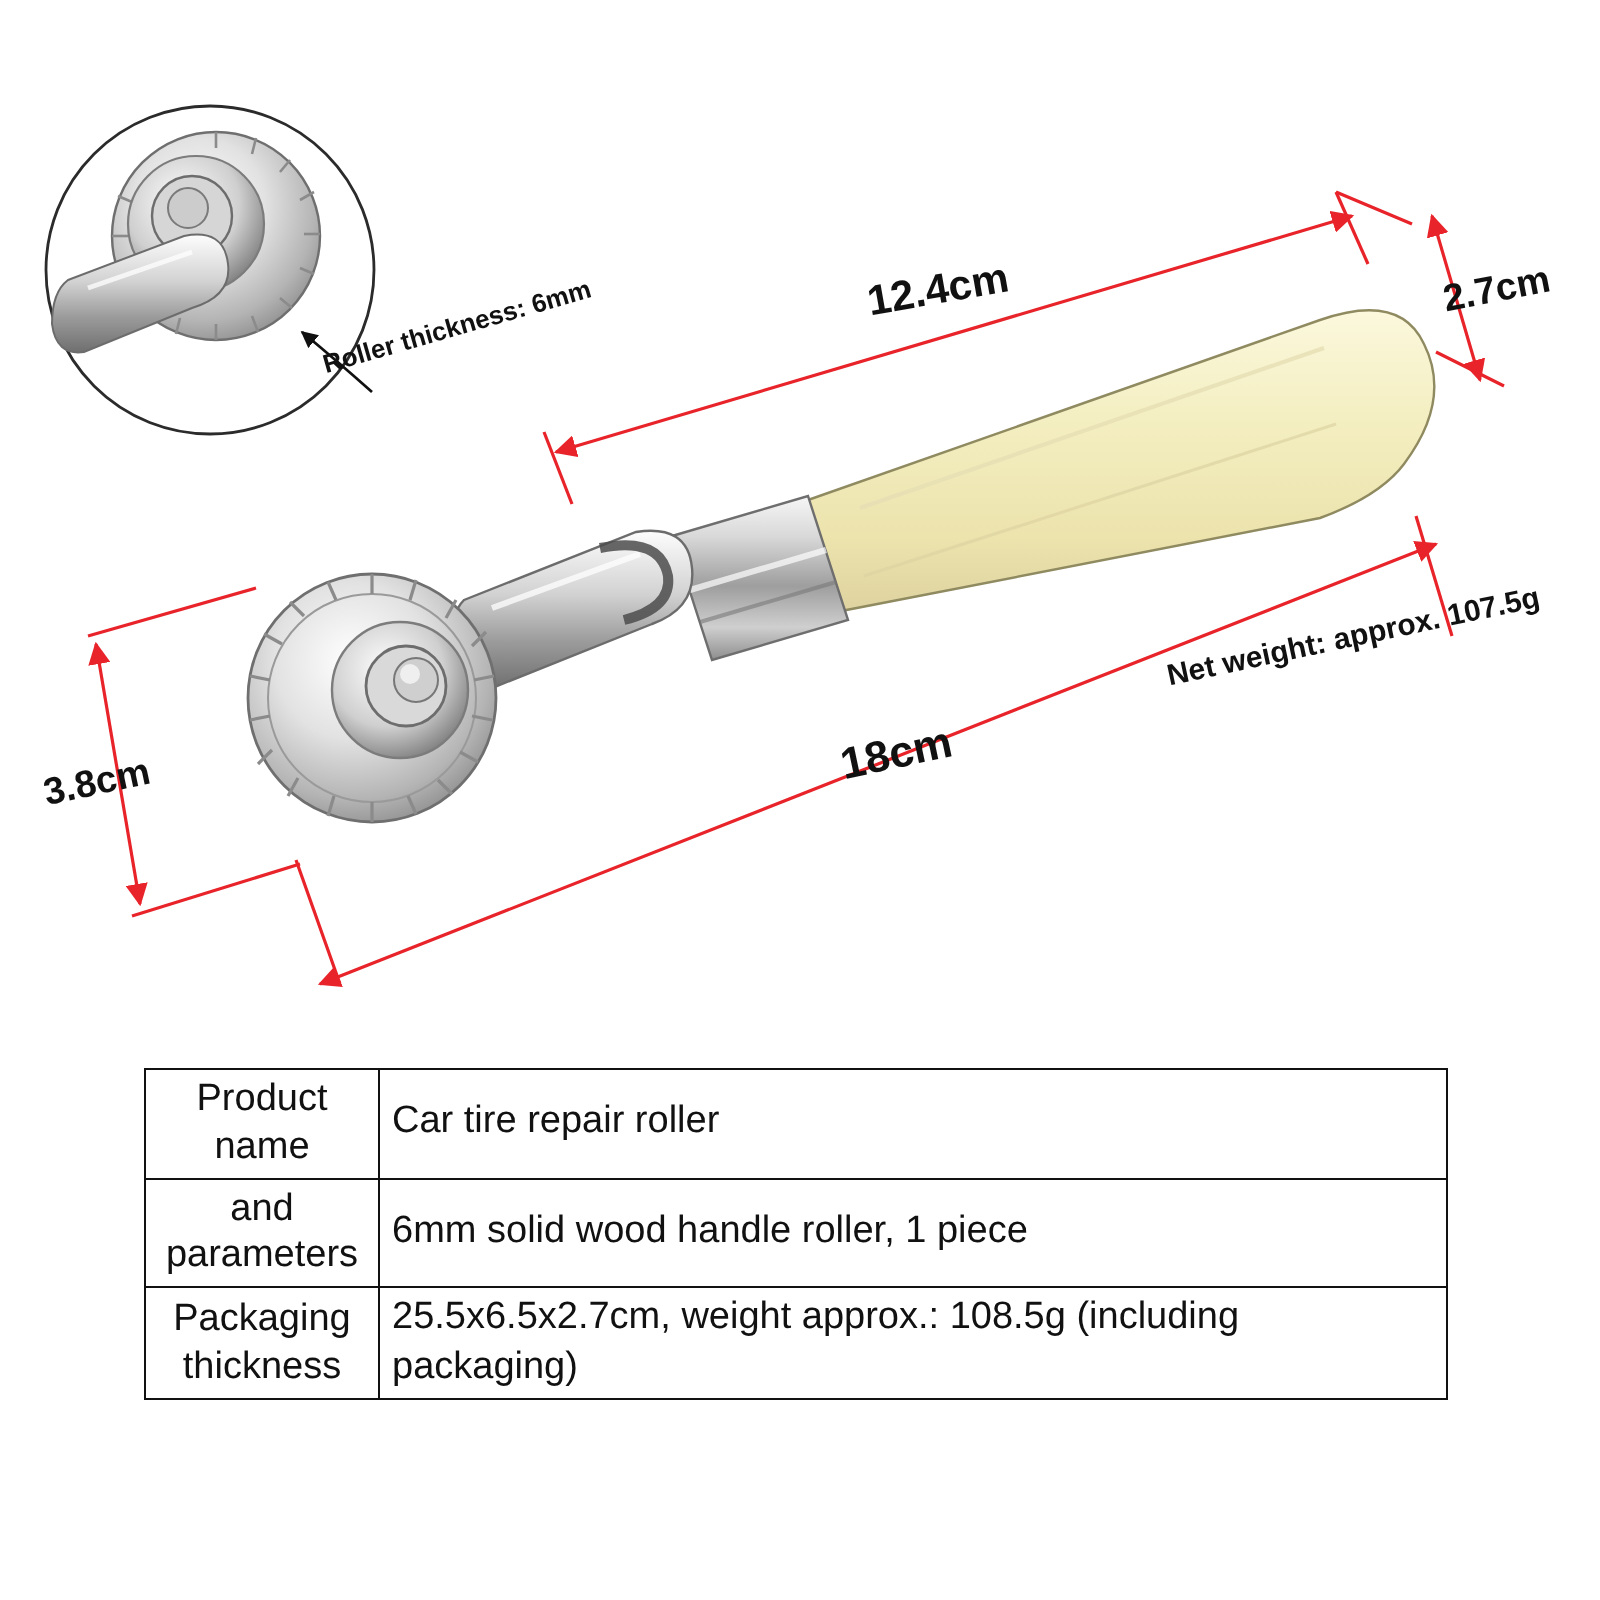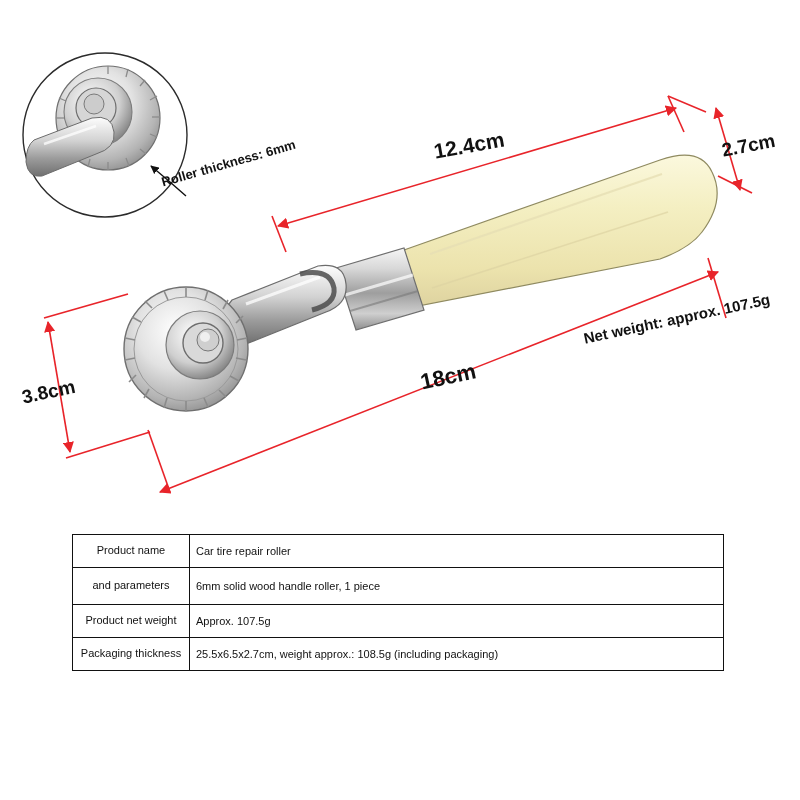--- a/index.html
+++ b/index.html
@@ -79,21 +79,21 @@
     transform-origin: left top;
   }
 
   
   .spec-table {
     position: absolute;
     left: 72px;
     top: 534px;
     width: 652px;
     border-collapse: collapse;
-    font-size: 11px;
+    font-size: 19px;
     background: #fff;
   }
   .spec-table td {
     border: 1px solid #111;
     padding: 3px 6px;
     vertical-align: middle;
     color: #111;
   }
   .spec-table td.key {
     width: 104px;
@@ -289,24 +289,20 @@
   <table class="spec-table">
     <tbody>
       <tr class="r1">
         <td class="key">Product name</td>
         <td class="val val-center">Car tire repair roller</td>
       </tr>
       <tr class="r2">
         <td class="key">and parameters</td>
         <td class="val">6mm solid wood handle roller, 1 piece</td>
       </tr>
-      <tr class="r3">
-        <td class="key">Product net weight</td>
-        <td class="val">Approx. 107.5g</td>
-      </tr>
       <tr class="r5">
         <td class="key">Packaging thickness</td>
         <td class="val">25.5x6.5x2.7cm, weight approx.: 108.5g (including packaging)</td>
       </tr>
     </tbody>
   </table>
 
 </div>
 
 </body></html>

